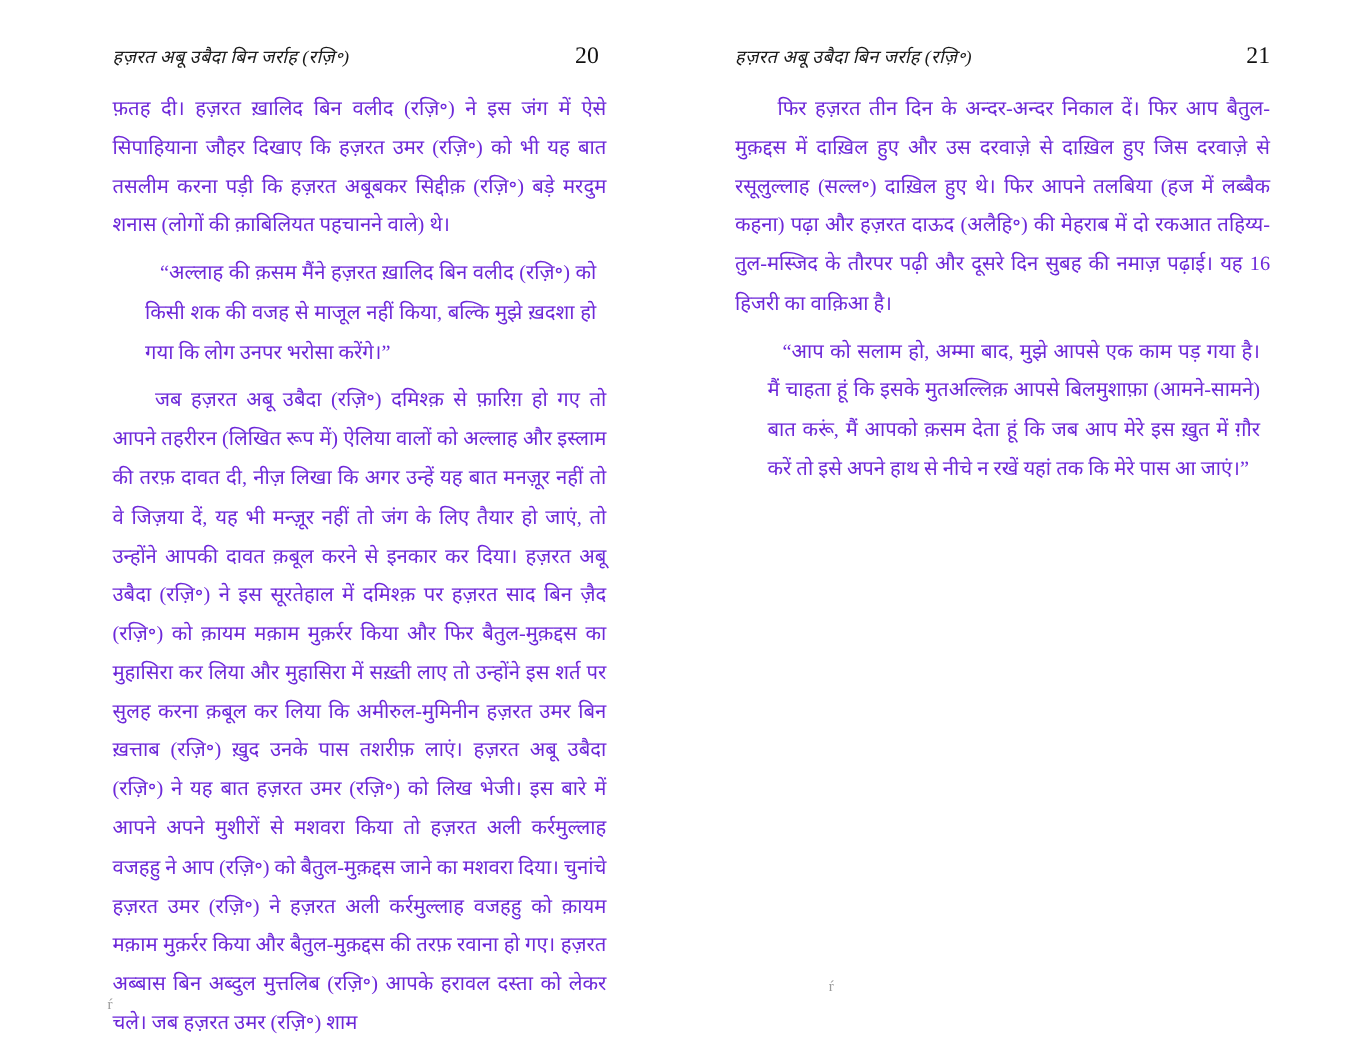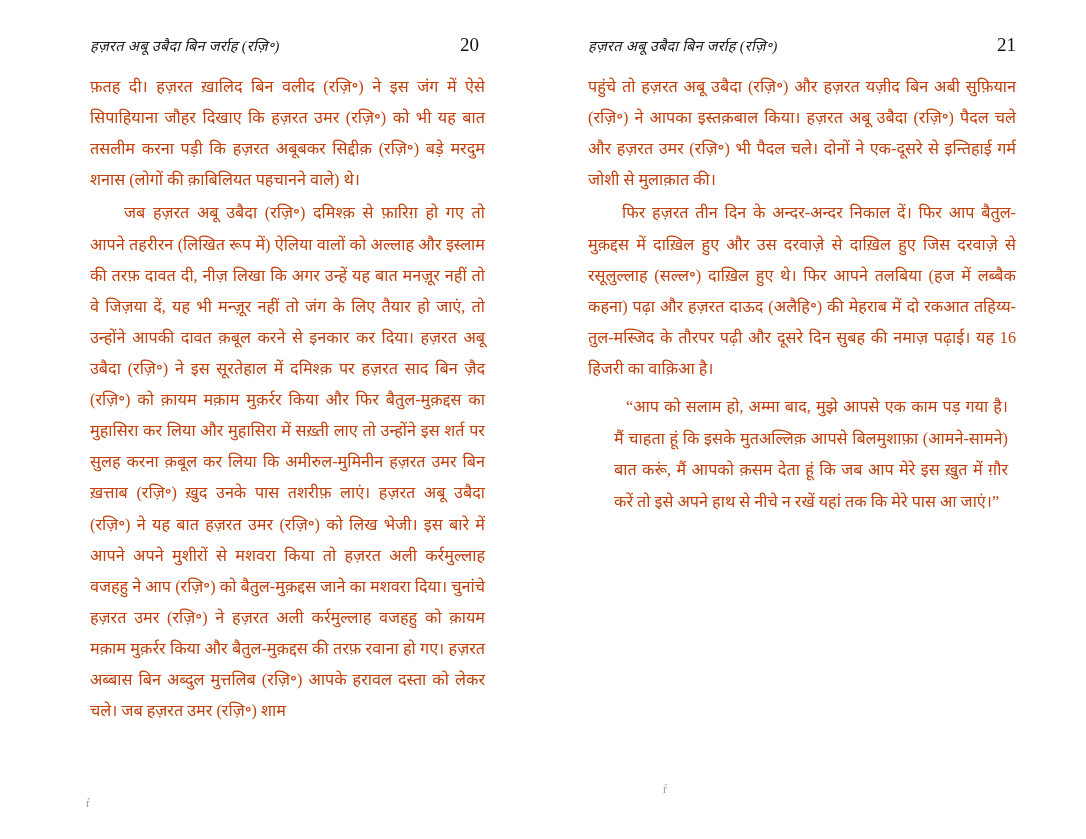--- a/index.html
+++ b/index.html
@@ -61,21 +61,21 @@
     font-family: Liberation Serif, serif;
   }
   .page-left .folio { margin-right: 6px; }
   .page-right .folio { margin-left: 6px; }
 
   .body-text {
     font-size: 16.2px;
     line-height: 1.92;
     text-align: justify;
     text-justify: inter-word;
-    color: #c2410c;
+    color: #6d28d9;
   }
   .para {
     margin: 0 0 2px 0;
     text-indent: 34px;
   }
   .para.no-indent {
     text-indent: 0;
   }
   .quote {
     margin: 7px 0 7px 0;
@@ -115,36 +115,36 @@
 <div class="book">
 
   <div class="page page-left">
     <div class="page-header">
       <div class="running-title">हज़रत अबू उबैदा बिन जर्राह (रज़ि॰)</div>
       <div class="folio">20</div>
     </div>
 
     <div class="body-text">
       <p class="para no-indent">फ़तह दी। हज़रत ख़ालिद बिन वलीद (रज़ि॰) ने इस जंग में ऐसे सिपाहियाना जौहर दिखाए कि हज़रत उमर (रज़ि॰) को भी यह बात तसलीम करना पड़ी कि हज़रत अबूबकर सिद्दीक़ (रज़ि॰) बड़े मरदुम शनास (लोगों की क़ाबिलियत पहचानने वाले) थे।</p>
+      <p class="quote">“अल्लाह की क़सम मैंने हज़रत ख़ालिद बिन वलीद (रज़ि॰) को किसी शक की वजह से माजूल नहीं किया, बल्कि मुझे ख़दशा हो गया कि लोग उनपर भरोसा करेंगे।”</p>
       <p class="para">जब हज़रत अबू उबैदा (रज़ि॰) दमिश्क़ से फ़ारिग़ हो गए तो आपने तहरीरन (लिखित रूप में) ऐलिया वालों को अल्लाह और इस्लाम की तरफ़ दावत दी, नीज़ लिखा कि अगर उन्हें यह बात मनज़ूर नहीं तो वे जिज़या दें, यह भी मन्ज़ूर नहीं तो जंग के लिए तैयार हो जाएं, तो उन्होंने आपकी दावत क़बूल करने से इनकार कर दिया। हज़रत अबू उबैदा (रज़ि॰) ने इस सूरतेहाल में दमिश्क़ पर हज़रत साद बिन ज़ैद (रज़ि॰) को क़ायम मक़ाम मुक़र्रर किया और फिर बैतुल-मुक़द्दस का मुहासिरा कर लिया और मुहासिरा में सख़्ती लाए तो उन्होंने इस शर्त पर सुलह करना क़बूल कर लिया कि अमीरुल-मुमिनीन हज़रत उमर बिन ख़त्ताब (रज़ि॰) ख़ुद उनके पास तशरीफ़ लाएं। हज़रत अबू उबैदा (रज़ि॰) ने यह बात हज़रत उमर (रज़ि॰) को लिख भेजी। इस बारे में आपने अपने मुशीरों से मशवरा किया तो हज़रत अली कर्रमुल्लाह वजहहु ने आप (रज़ि॰) को बैतुल-मुक़द्दस जाने का मशवरा दिया। चुनांचे हज़रत उमर (रज़ि॰) ने हज़रत अली कर्रमुल्लाह वजहहु को क़ायम मक़ाम मुक़र्रर किया और बैतुल-मुक़द्दस की तरफ़ रवाना हो गए। हज़रत अब्बास बिन अब्दुल मुत्तलिब (रज़ि॰) आपके हरावल दस्ता को लेकर चले। जब हज़रत उमर (रज़ि॰) शाम</p>
     </div>
 
     <div class="edge-mark mark-left-bottom">ŕ</div>
   </div>
 
   <div class="gutter"></div>
 
   <div class="page page-right">
     <div class="page-header">
       <div class="running-title">हज़रत अबू उबैदा बिन जर्राह (रज़ि॰)</div>
       <div class="folio">21</div>
     </div>
 
     <div class="body-text">
-      <p class="para no-indent">पहुंचे तो हज़रत अबू उबैदा (रज़ि॰) और हज़रत यज़ीद बिन अबी सुफ़ियान (रज़ि॰) ने आपका इस्तक़बाल किया। हज़रत अबू उबैदा (रज़ि॰) पैदल चले और हज़रत उमर (रज़ि॰) भी पैदल चले। दोनों ने एक-दूसरे से इन्तिहाई गर्म जोशी से मुलाक़ात की।</p>
       <p class="para">फिर हज़रत तीन दिन के अन्दर-अन्दर निकाल दें। फिर आप बैतुल-मुक़द्दस में दाख़िल हुए और उस दरवाज़े से दाख़िल हुए जिस दरवाज़े से रसूलुल्लाह (सल्ल॰) दाख़िल हुए थे। फिर आपने तलबिया (हज में लब्बैक कहना) पढ़ा और हज़रत दाऊद (अलैहि॰) की मेहराब में दो रकआत तहिय्य-तुल-मस्जिद के तौरपर पढ़ी और दूसरे दिन सुबह की नमाज़ पढ़ाई। यह 16 हिजरी का वाक़िआ है।</p>
       <p class="quote">“आप को सलाम हो, अम्मा बाद, मुझे आपसे एक काम पड़ गया है। मैं चाहता हूं कि इसके मुतअल्लिक़ आपसे बिलमुशाफ़ा (आमने-सामने) बात करूं, मैं आपको क़सम देता हूं कि जब आप मेरे इस ख़ुत में ग़ौर करें तो इसे अपने हाथ से नीचे न रखें यहां तक कि मेरे पास आ जाएं।”</p>
     </div>
 
     <div class="edge-mark mark-right-bottom">ŕ</div>
   </div>
 
 </div>
 
 </body></html>

